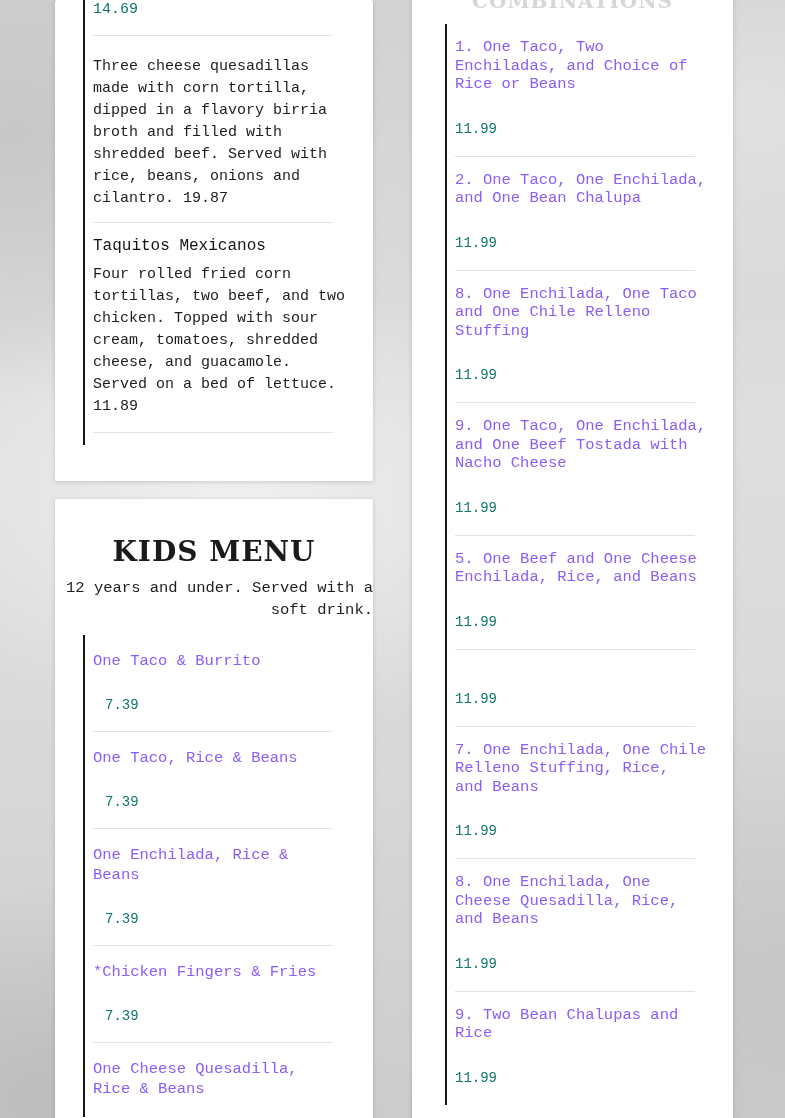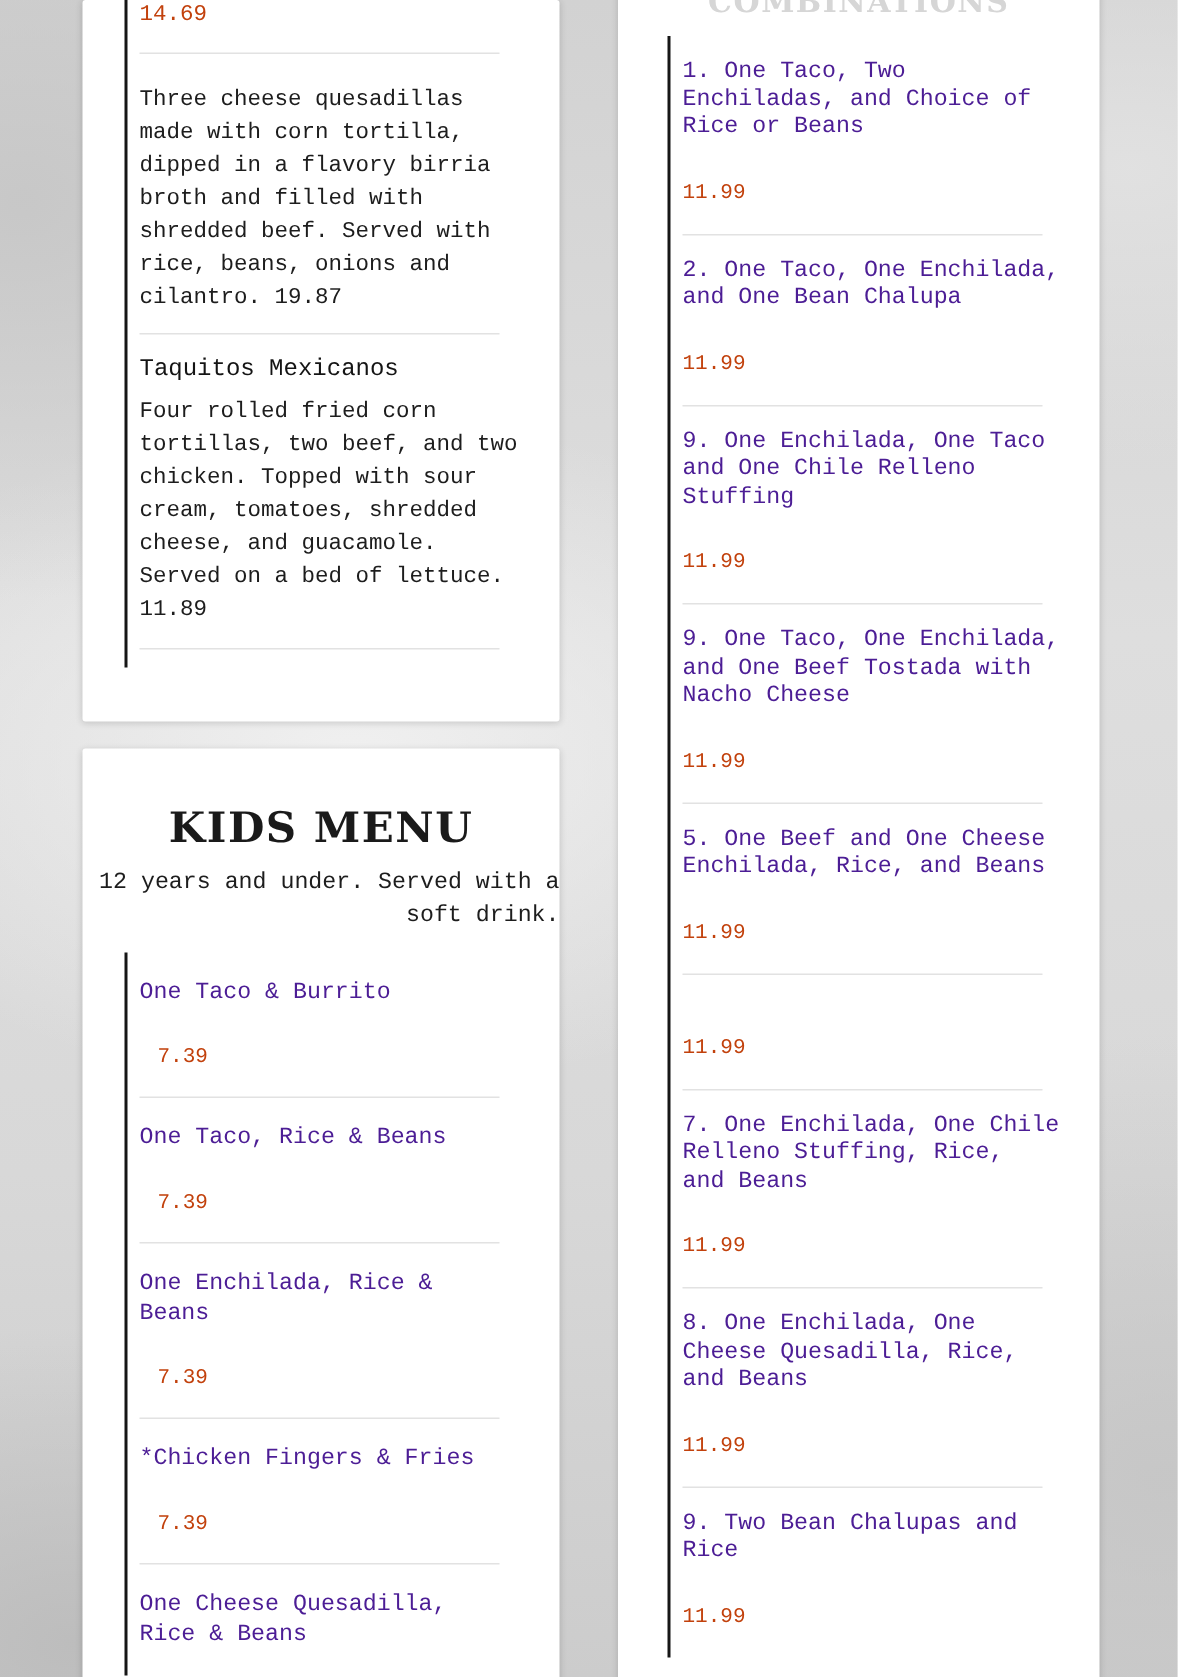--- a/index.html
+++ b/index.html
@@ -34,22 +34,22 @@
     margin-left:28px;
     padding-left:8px;
     margin-right:0;
   }
   .divider{
     height:1px; background:#e2e2e2;
     width:240px;
   }
   .mono-title{ font-size:16px; line-height:20px; color:#141414; }
   .mono-desc{ font-size:15px; line-height:22px; white-space:pre-line; color:#1d1d1d; }
-  .mono-name{ font-size:15.5px; line-height:20px; white-space:pre-line; color:#4c1d95; }
-  .mono-price{ font-size:14px; line-height:16px; color:#c2410c; }
+  .mono-name{ font-size:15.5px; line-height:20px; white-space:pre-line; color:#8b5cf6; }
+  .mono-price{ font-size:14px; line-height:16px; color:#0f766e; }
   
   .card-entrees{ padding-bottom:36px; }
   .card-entrees .menu-list{ padding-top:2px; padding-bottom:12px; }
   .e-item-partial .mono-price{ margin-bottom:17px; font-size:15px; }
   .e-item{ padding-top:12px; padding-bottom:12px; }
   .e-item .mono-desc{ margin-top:8px; }
   .e-item.gap-desc .mono-desc{ }
   .e-item.gap-desc{ padding-top:13px; padding-bottom:14px; }
   
   .card-kids{ margin-top:18px; padding-top:38px; padding-bottom:30px; }
@@ -180,21 +180,21 @@
         <div class="divider"></div>
 
         <div class="c-item">
           <div class="mono-name">2. One Taco, One Enchilada,
 and One Bean Chalupa</div>
           <div class="mono-price">11.99</div>
         </div>
         <div class="divider"></div>
 
         <div class="c-item">
-          <div class="mono-name">9. One Enchilada, One Taco
+          <div class="mono-name">8. One Enchilada, One Taco
 and One Chile Relleno
 Stuffing</div>
           <div class="mono-price">11.99</div>
         </div>
         <div class="divider"></div>
 
         <div class="c-item">
           <div class="mono-name">9. One Taco, One Enchilada,
 and One Beef Tostada with
 Nacho Cheese</div>

